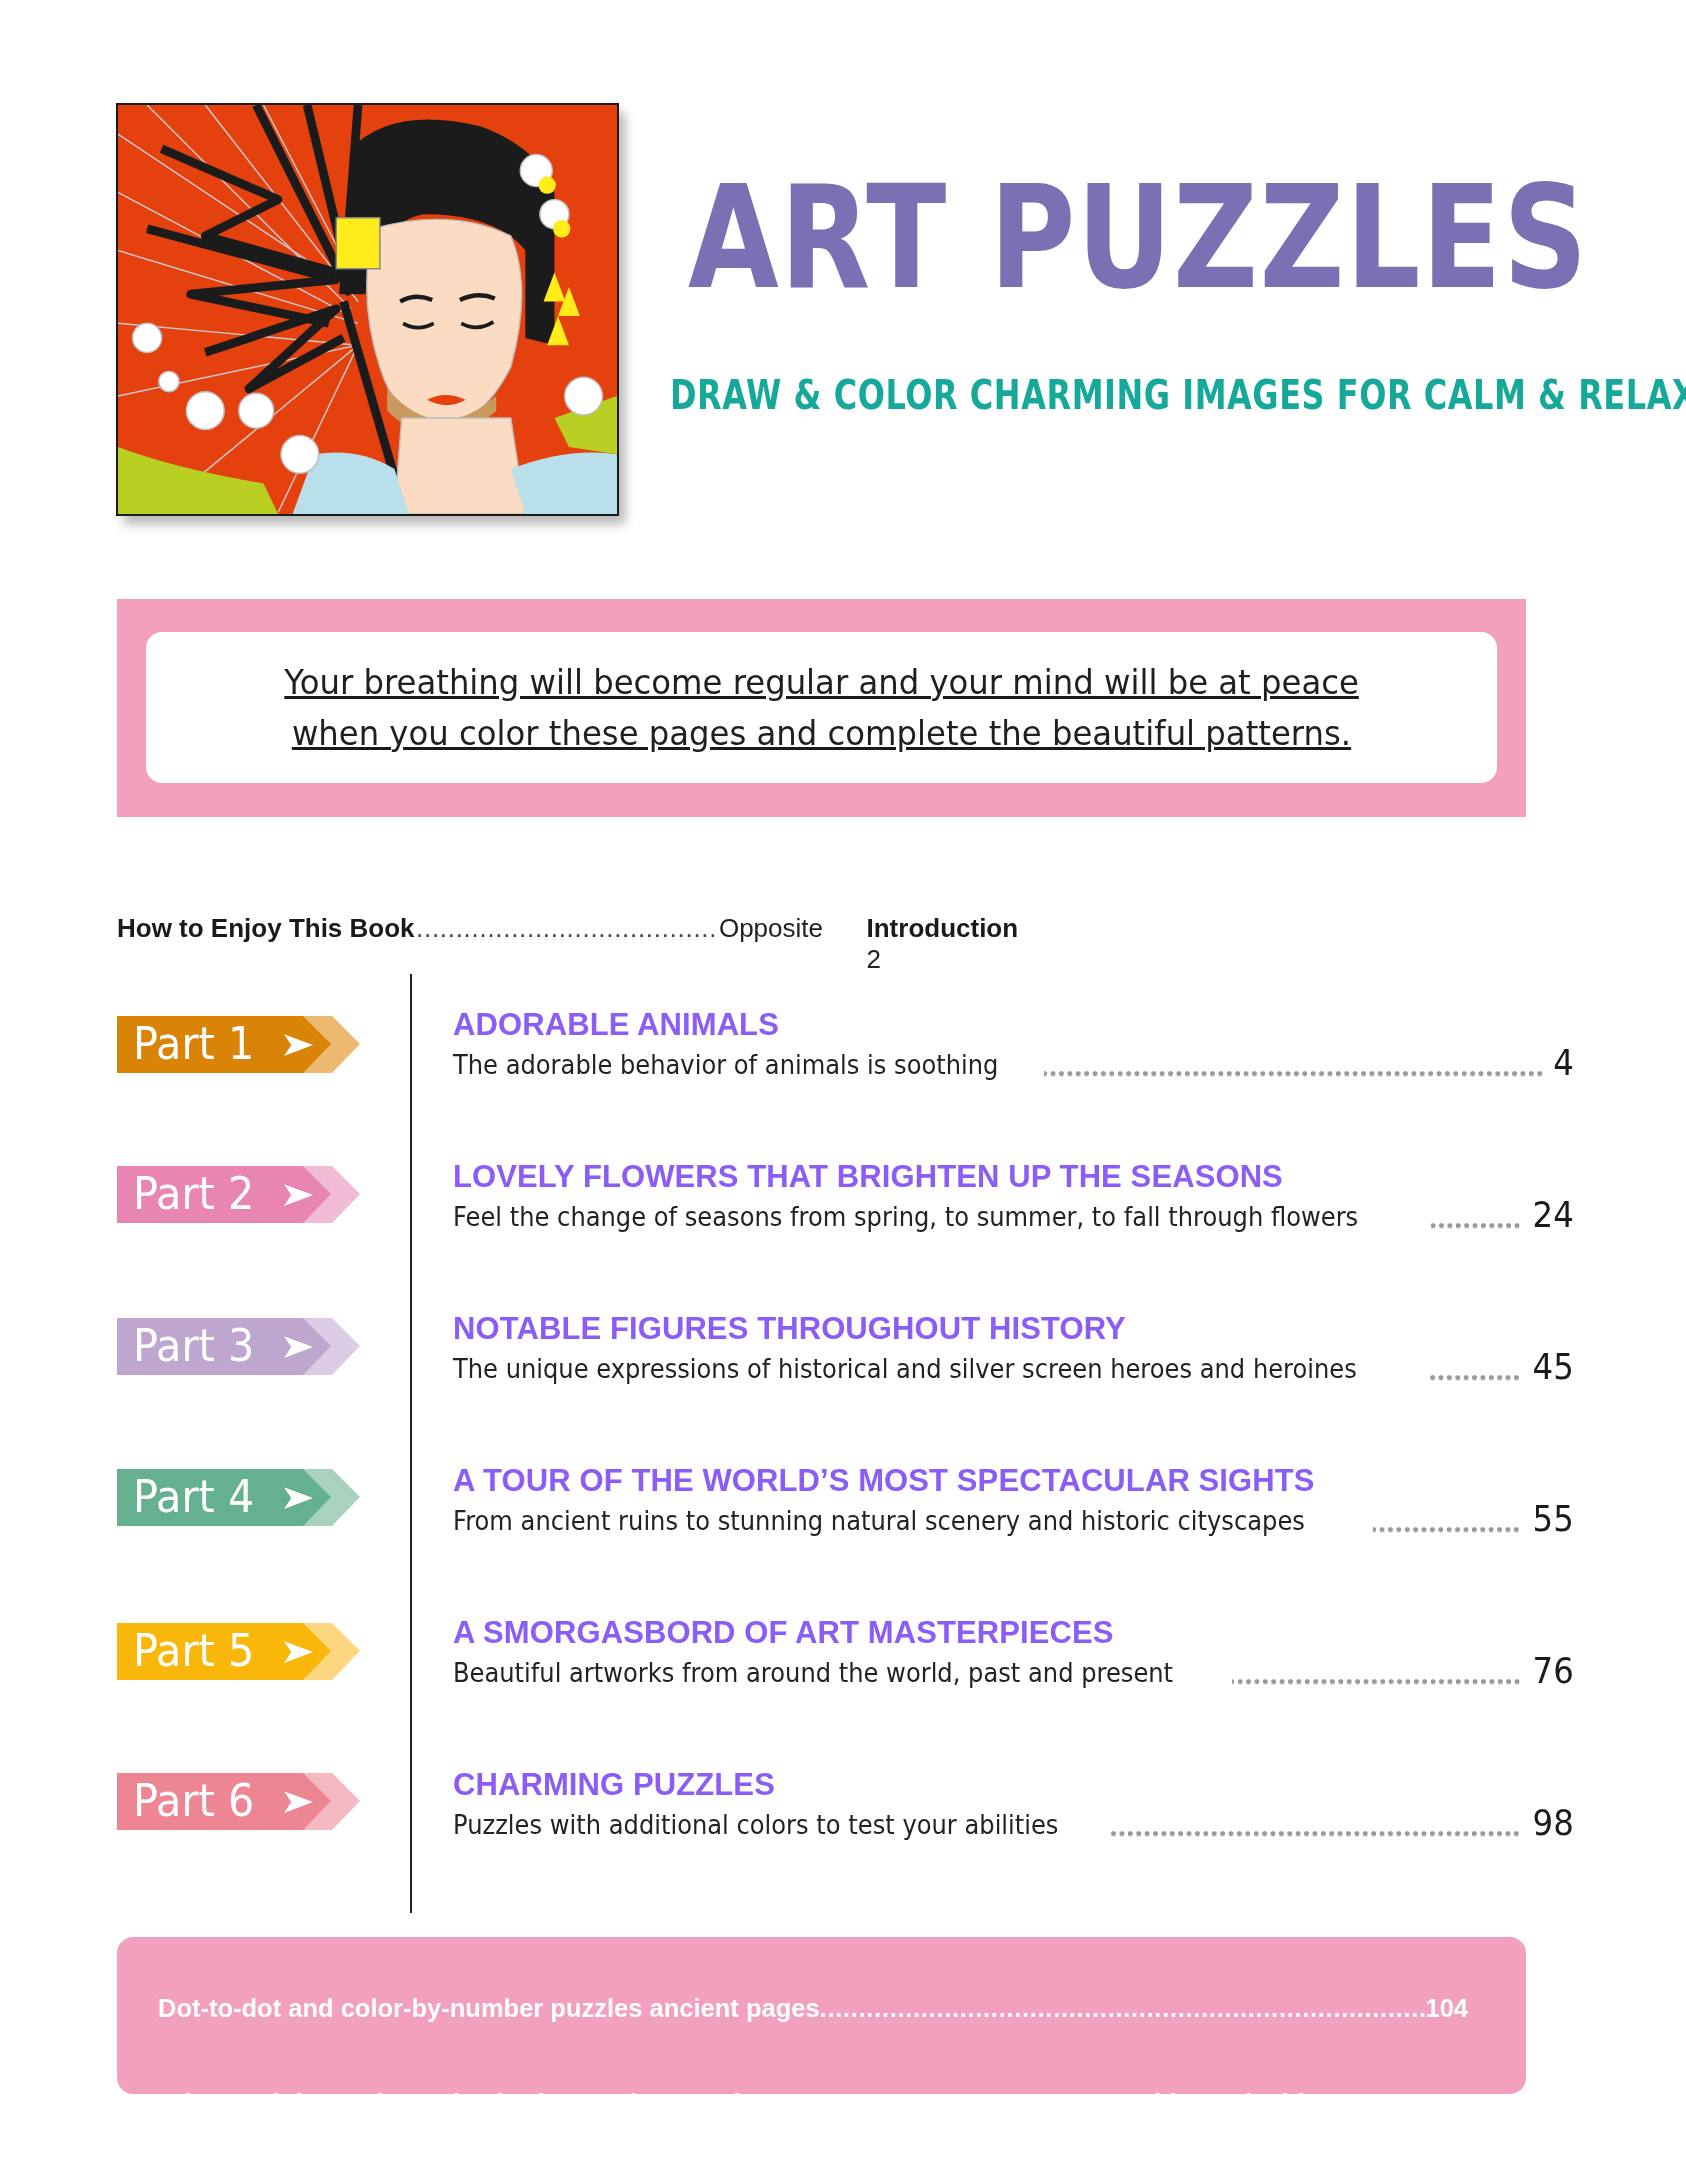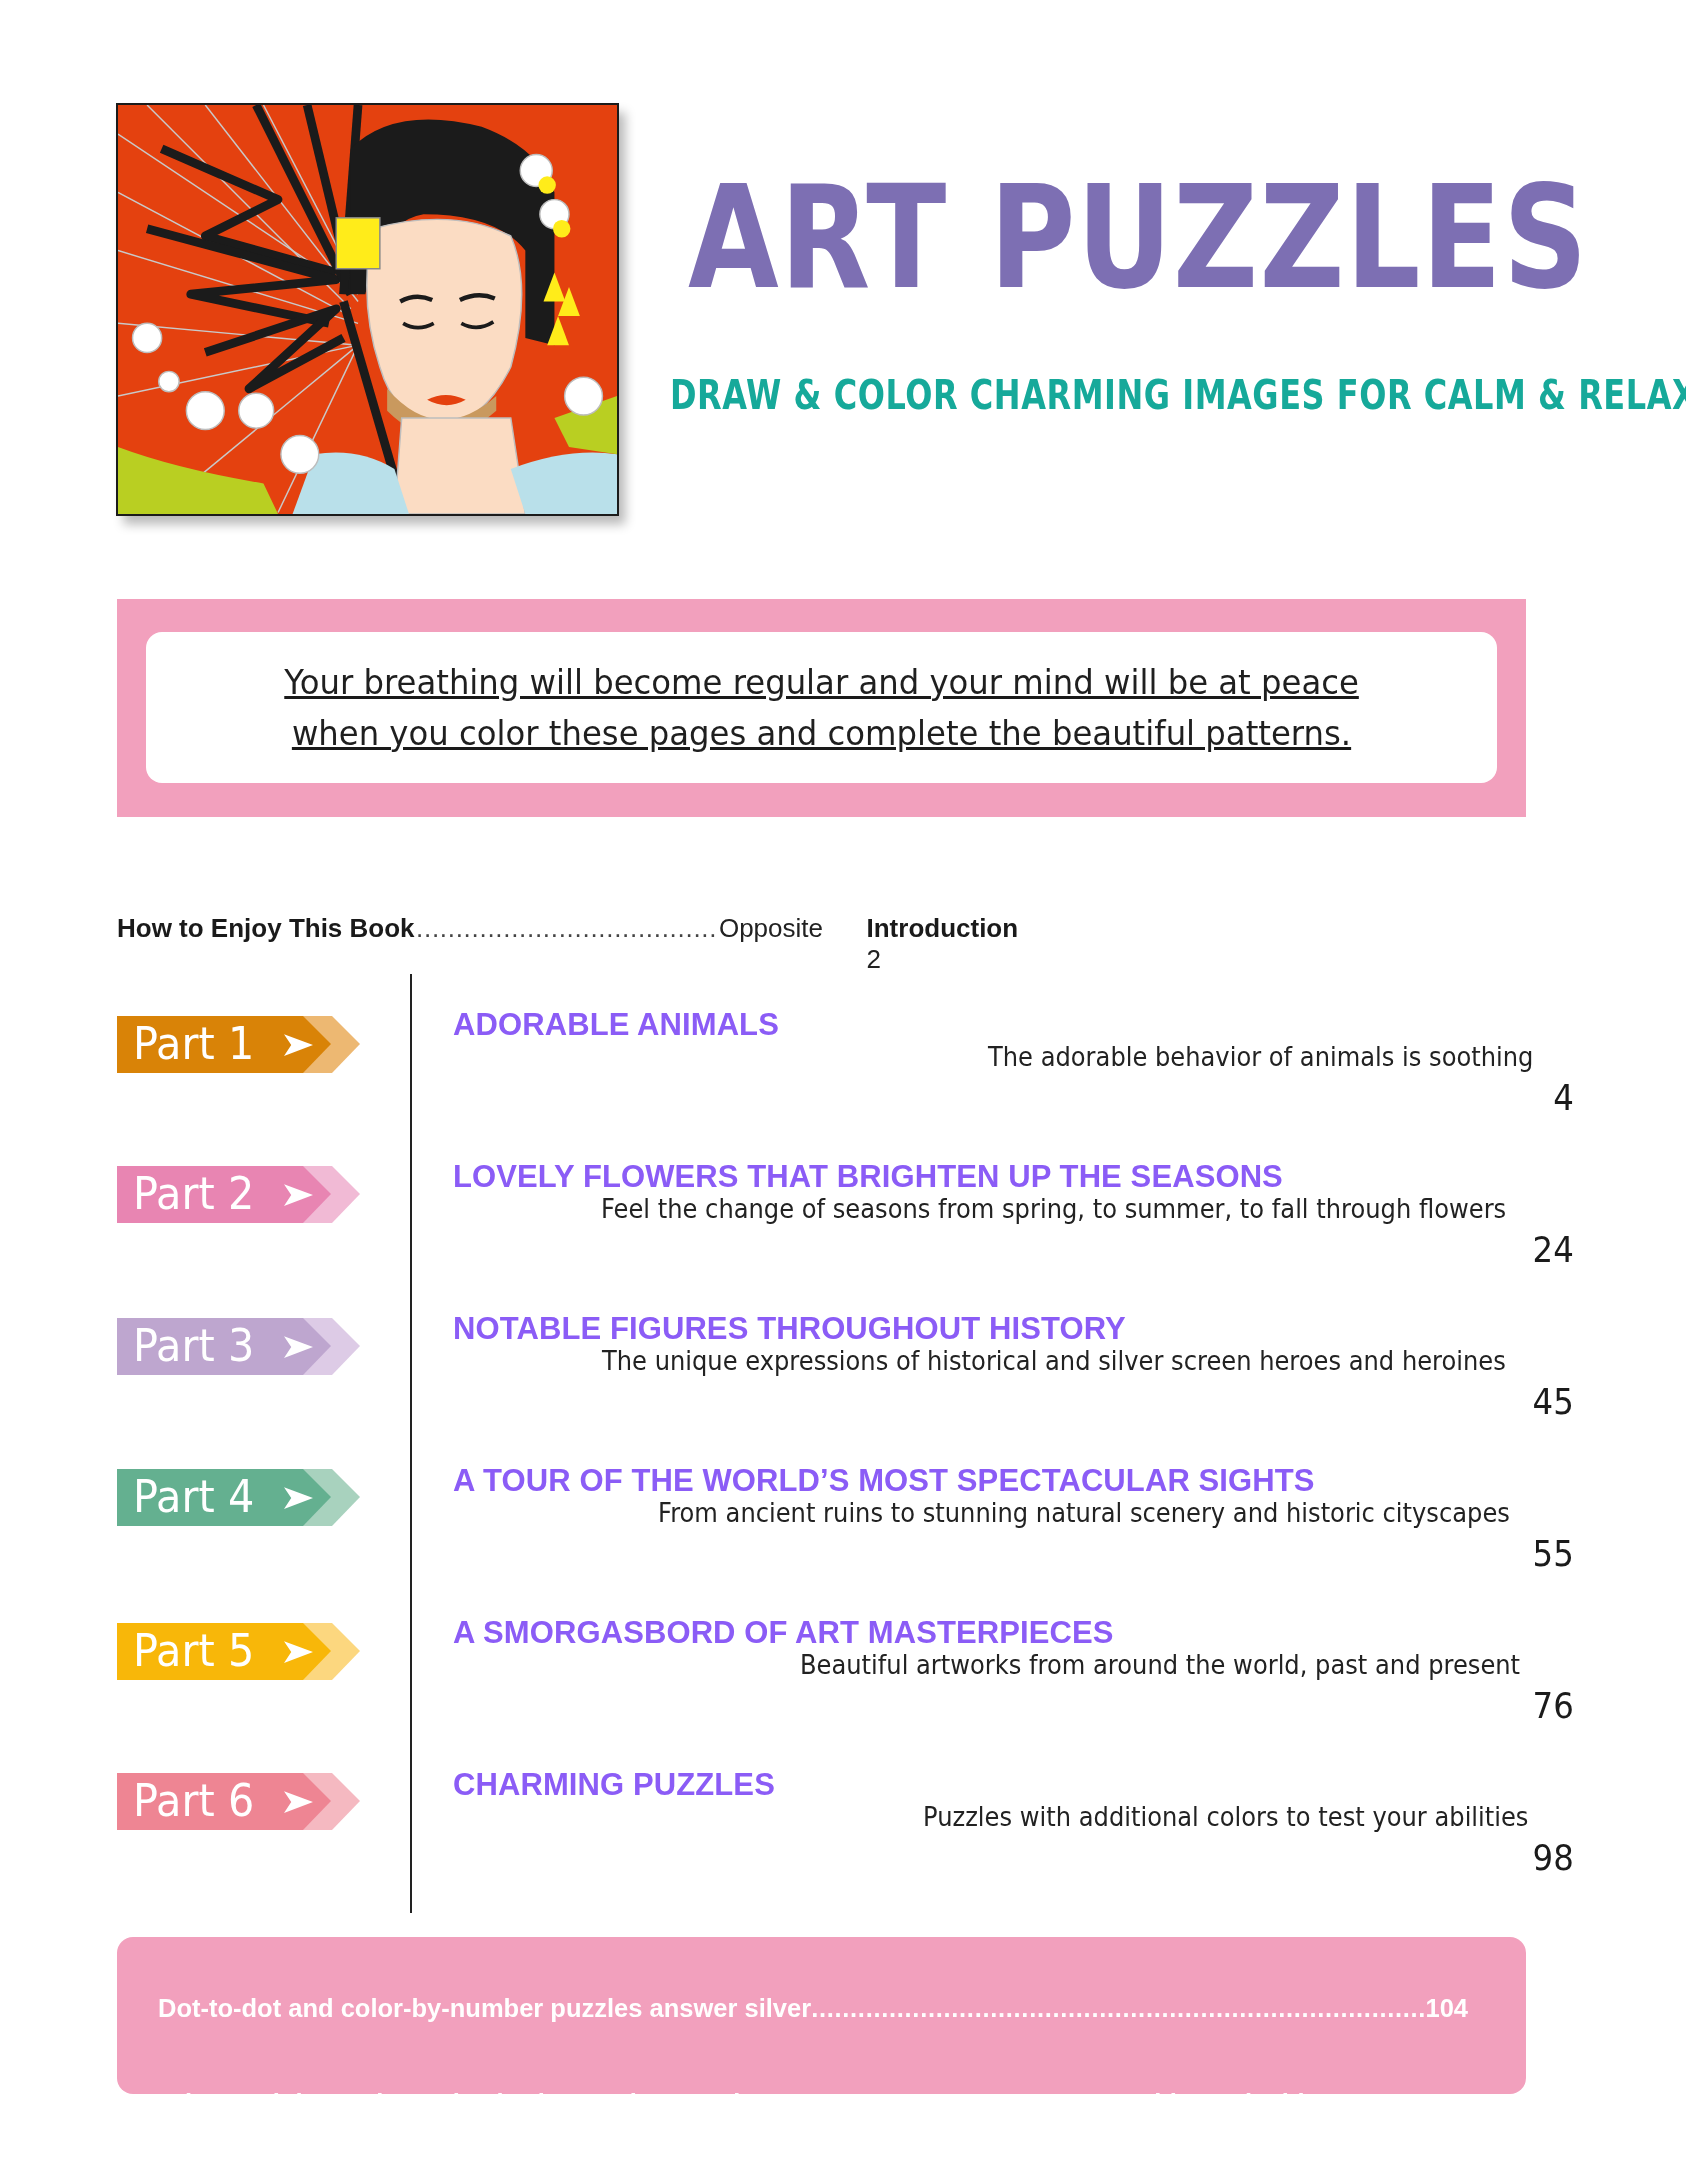--- a/index.html
+++ b/index.html
@@ -48,21 +48,21 @@
                          clip-path: polygon(0 0, 186px 0, 214px 28px, 186px 57px, 0 57px); }
   .part-tag .tag-label { position: absolute; left: 16px; top: 4.4px; font-family: "DejaVu Sans", sans-serif;
                          font-size: 45px; color: #ffffff; line-height: 48px; white-space: nowrap;
                          transform: scaleX(0.92); transform-origin: left center; }
   .part-tag .tag-arrow { position: absolute; left: 167px; top: 17.5px; width: 29px; height: 22px; }
 
   
   .part-entry { position: absolute; left: 453px; width: 1121px; }
   .part-entry .pe-heading { font-weight: bold; font-size: 31px; letter-spacing: 0.1px; line-height: 32px;
                             white-space: nowrap; color: #8b5cf6; }
-  .part-entry .pe-line { display: flex; align-items: flex-end; height: 41px; white-space: nowrap; flex-direction: column; }
+  .part-entry .pe-line { display: flex; align-items: flex-end; height: 41px; white-space: nowrap; }
   .part-entry .pe-desc { font-family: "DejaVu Sans", sans-serif; font-size: 26px; color: #222;
                          transform: scaleX(0.93); transform-origin: left bottom; line-height: 33px; }
   .part-entry .pe-leader { flex: 1; height: 7.3px; margin: 0 7.3px 4.4px 4.4px;
                            background-image: radial-gradient(circle, #9a9a9a 2.3px, transparent 2.6px);
                            background-size: 8.4px 7.3px; background-repeat: repeat-x; background-position: right center; }
   .part-entry .pe-page { font-family: "DejaVu Sans", sans-serif; font-size: 36px; color: #1b1b1b;
                          line-height: 39px; transform: scaleX(0.9); transform-origin: right bottom; }
 
   
   .answers { position: absolute; left: 117px; top: 1937px; width: 1409px; height: 157px; background: #f2a0bd;
@@ -263,21 +263,21 @@
   <div class="pe-heading">CHARMING PUZZLES</div>
   <div class="pe-line">
     <span class="pe-desc">Puzzles with additional colors to test your abilities</span>
     <span class="pe-leader"></span>
     <span class="pe-page">98</span>
   </div>
 </div>
 
 <div class="answers">
   <div class="ans-line ans-1">
-    <span>Dot-to-dot and color-by-number puzzles answer silver</span>
+    <span>Dot-to-dot and color-by-number puzzles ancient pages</span>
     <span class="ans-leader" style="flex:1"></span>
     <span>104</span>
   </div>
   <div class="ans-line ans-2">
     <span>Advanced dot-to-dot and color-by-number puzzles answer page</span>
     <span class="ans-leader" style="width:164px;margin:0 14.6px 0 8.7px"></span>
     <span>Inside Back This</span>
   </div>
 </div>
 

